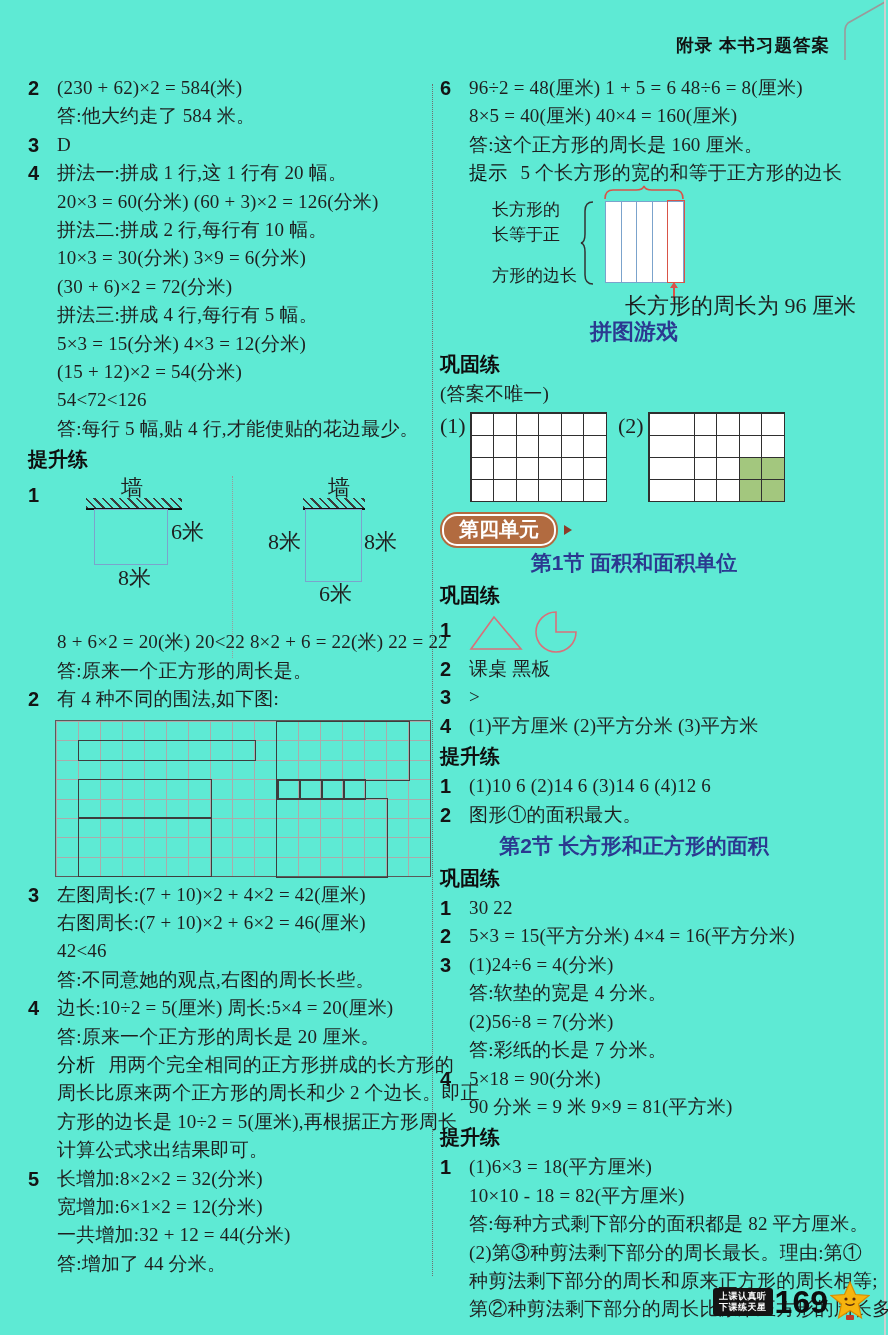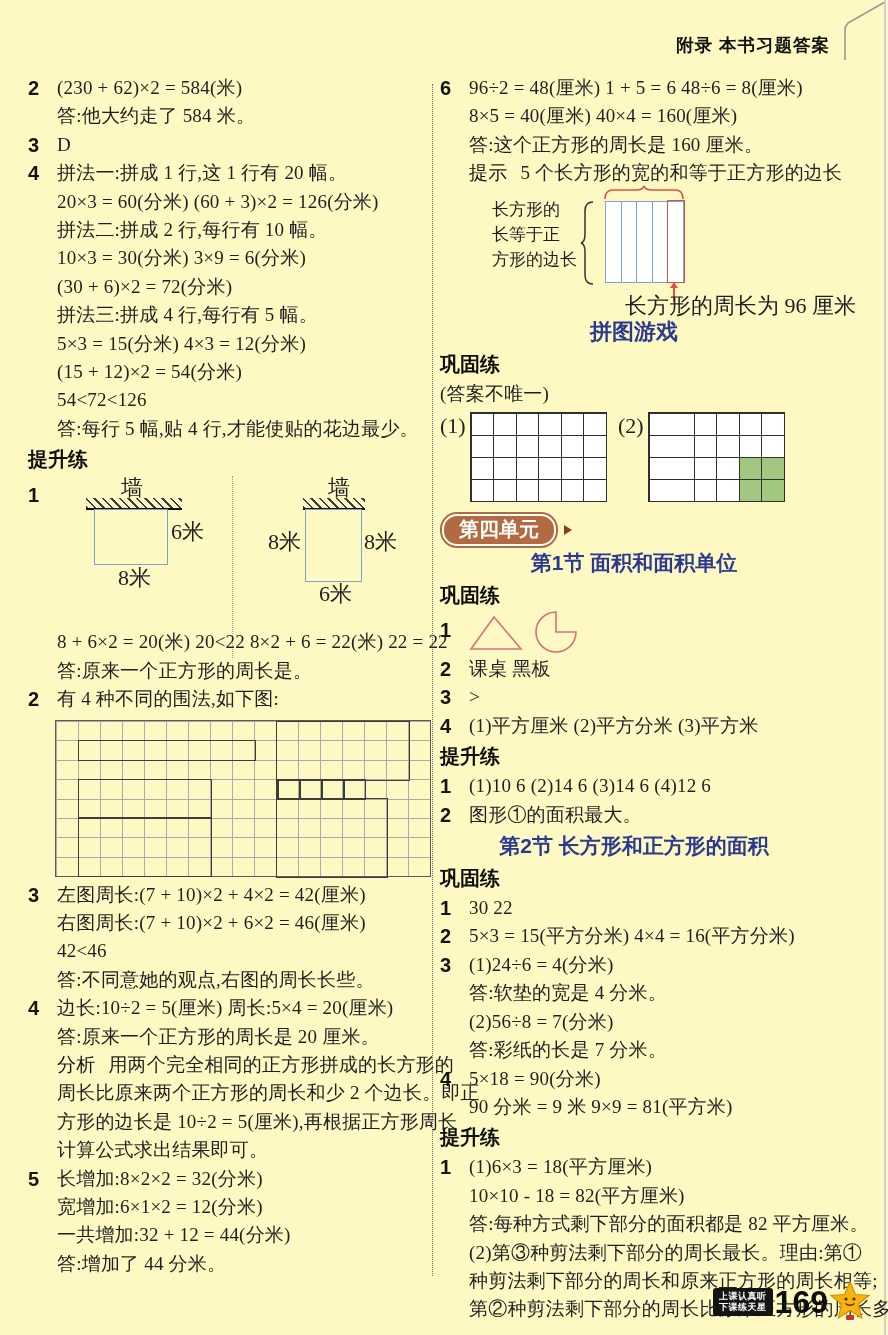--- a/index.html
+++ b/index.html
@@ -1,16 +1,16 @@
 <!DOCTYPE html>
 <html><head>
 <meta charset="utf-8">
 <style>
   html,body{margin:0;padding:0;background:#e8e8e8;}
-  .page{position:relative;width:888px;height:1335px;background:#fef9c3;margin:0 auto;overflow:hidden;
+  .page{position:relative;width:888px;height:1335px;background:#5eead4;margin:0 auto;overflow:hidden;
         font-family:"Liberation Serif","DejaVu Serif",serif;color:#1f1f1f;}
   .page-right-border{position:absolute;left:884px;top:0;width:2px;height:100%;background:#cfcfcf;}
   .page-header{position:absolute;top:34px;right:58px;font:700 17.5px/22px "Liberation Sans","DejaVu Sans",sans-serif;color:#111;letter-spacing:1px;}
   .col{position:absolute;top:74px;}
   .col-left{left:28px;width:402px;}
   .col-right{left:440px;width:424px;}
   .col-divider{position:absolute;left:432px;top:84px;height:1192px;border-left:1.6px dotted #6e6e6e;}
   .line{position:relative;display:flex;align-items:flex-start;font-size:19px;line-height:28.4px;letter-spacing:.2px;white-space:nowrap;}
   .line .num{flex:0 0 29px;font-family:"Liberation Sans","DejaVu Sans",sans-serif;font-weight:700;font-size:20px;color:#141414;}
   .line.indent{padding-left:29px;}
@@ -193,21 +193,21 @@
       <div class="line indent">
         <span>答:这个正方形的周长是 160 厘米。</span>
       </div>
       <div class="line indent">
         <span class="blabel">提示</span>
         <span>5 个长方形的宽的和等于正方形的边长</span>
       </div>
       <div class="diag" style="height:128px;">
         <span class="dlab" style="left:52px;top:12px;font-size:17px">长方形的</span>
         <span class="dlab" style="left:52px;top:37px;font-size:17px">长等于正</span>
-        <span class="dlab" style="left:52px;top:62px;font-size:17px">方形的边长</span>
+        <span class="dlab" style="left:52px;top:78px;font-size:17px">方形的边长</span>
         <svg style="position:absolute;left:140px;top:12px" width="16" height="86">
           <path d="M13,2 Q5,2 5,11 L5,34 Q5,42 1,43 Q5,44 5,52 L5,75 Q5,84 13,84" fill="none" stroke="#333" stroke-width="1.5"></path>
         </svg>
         <svg style="position:absolute;left:163px;top:-3px" width="82" height="15">
           <path d="M2,14 Q2,5 10,5 L33,5 Q40,5 41,1 Q42,5 49,5 L72,5 Q80,5 80,14" fill="none" stroke="#d95348" stroke-width="1.6"></path>
         </svg>
         <div class="sq" style="left:165px;top:13px;width:77px;height:80px;">
           <div class="sq-line" style="left:14.5px"></div>
           <div class="sq-line" style="left:30px"></div>
           <div class="sq-line" style="left:45.5px"></div>

